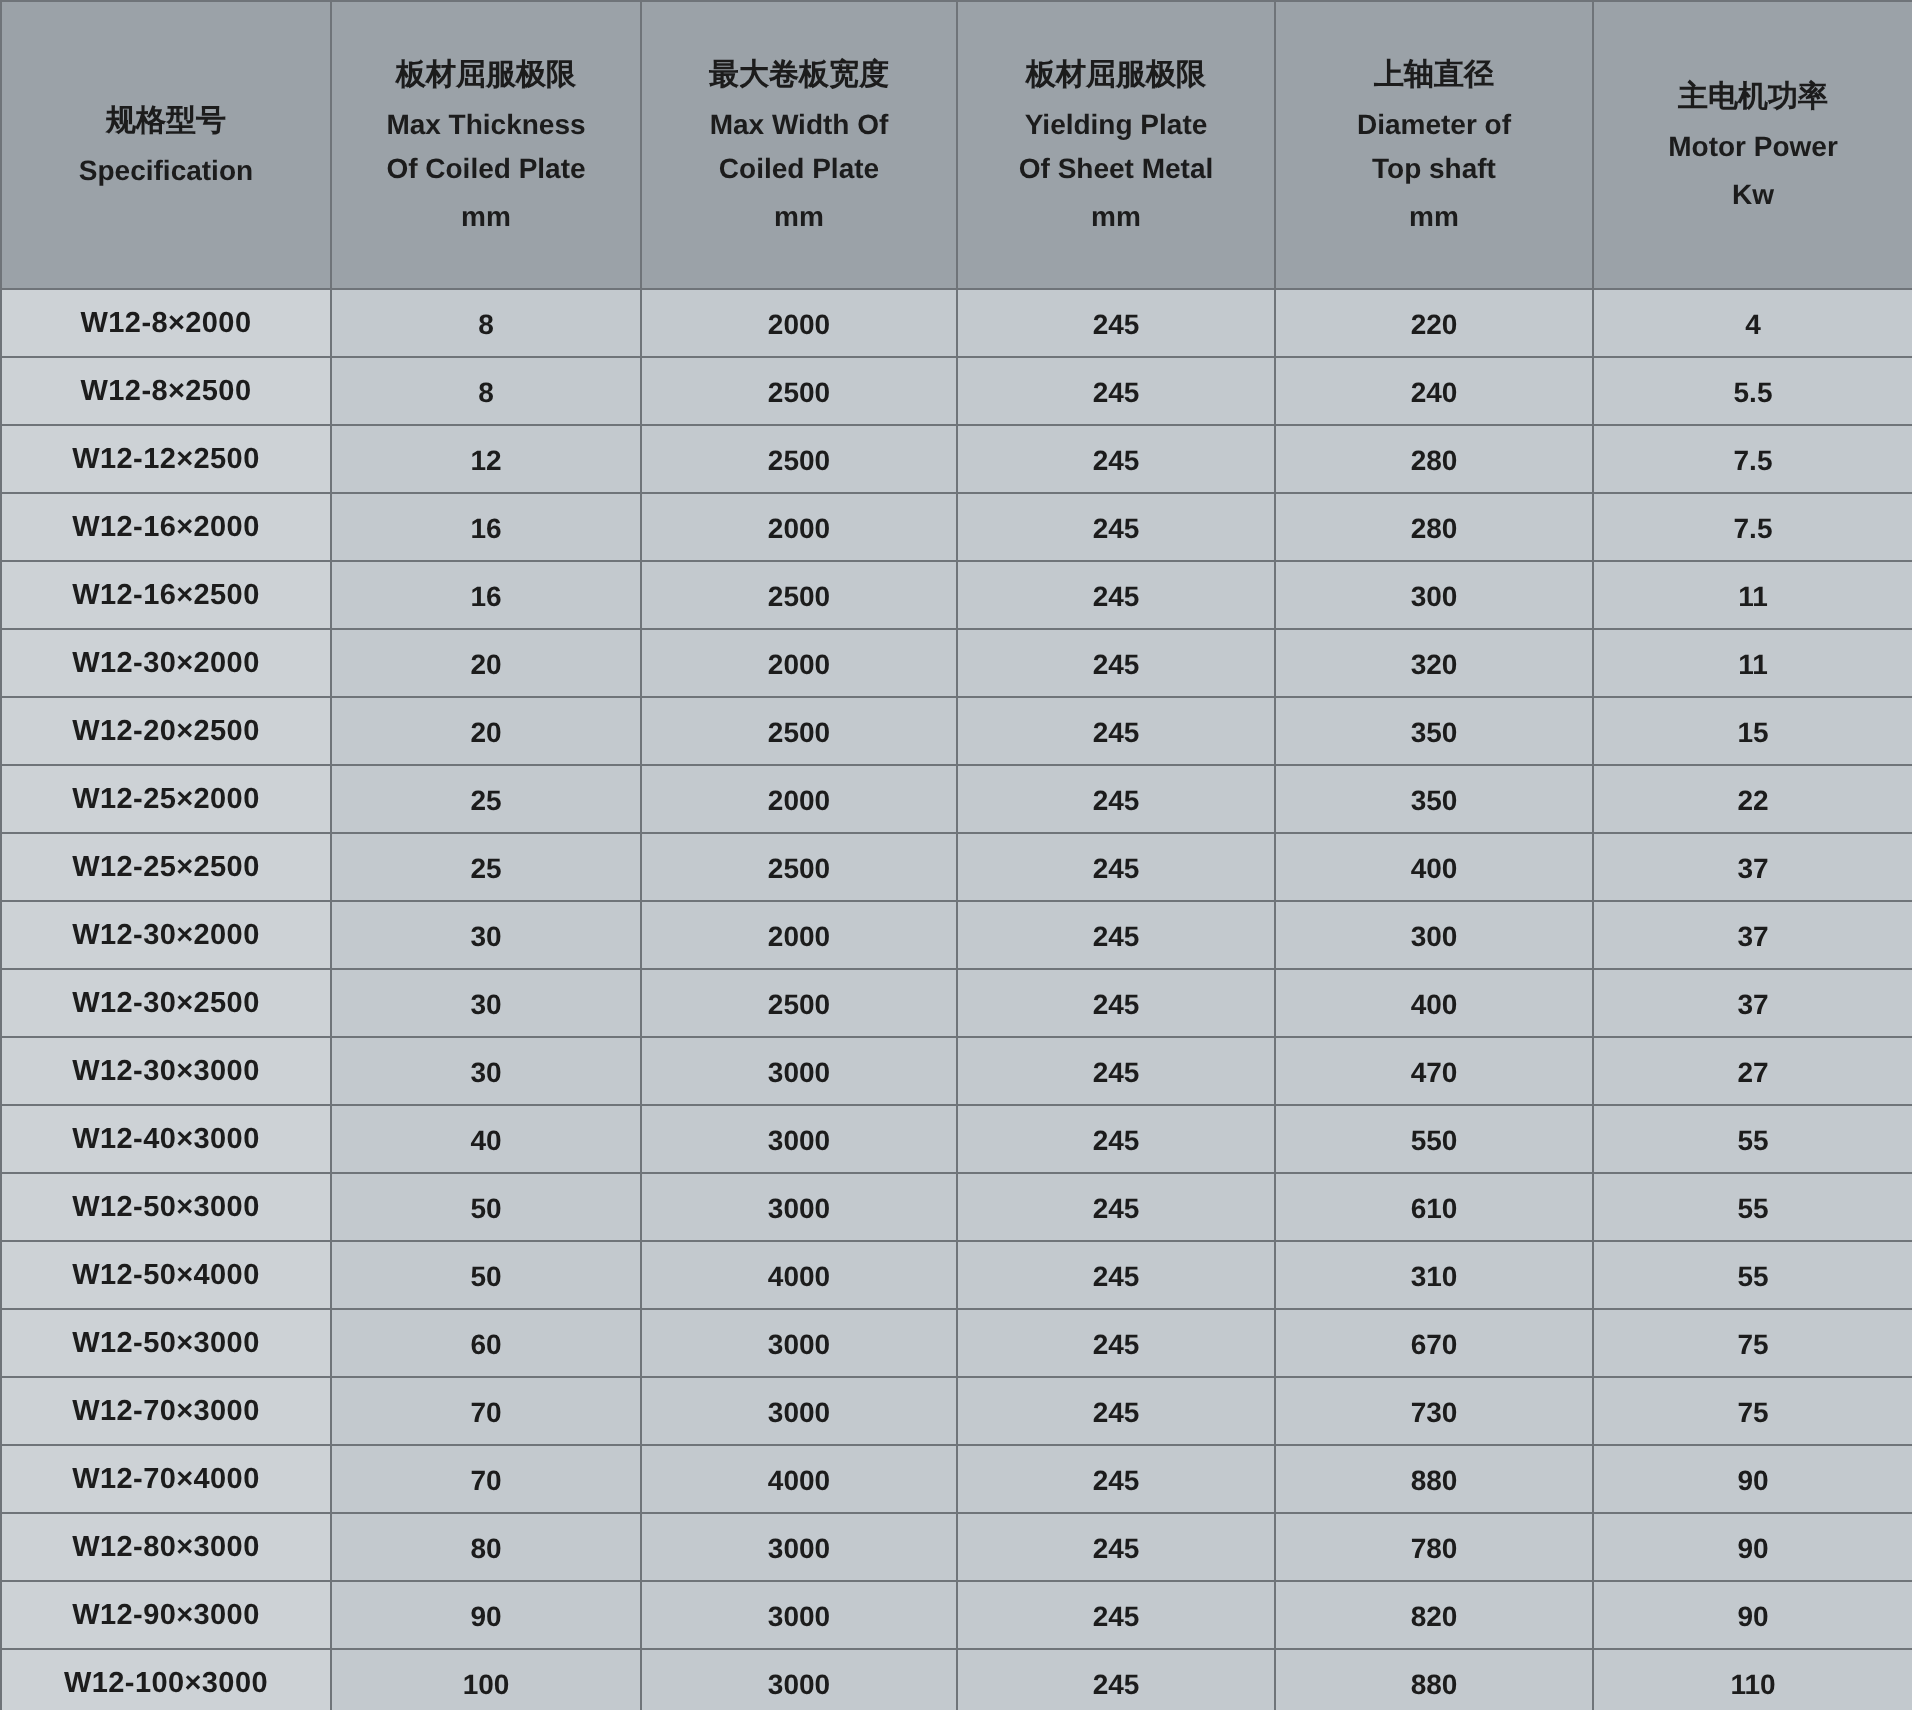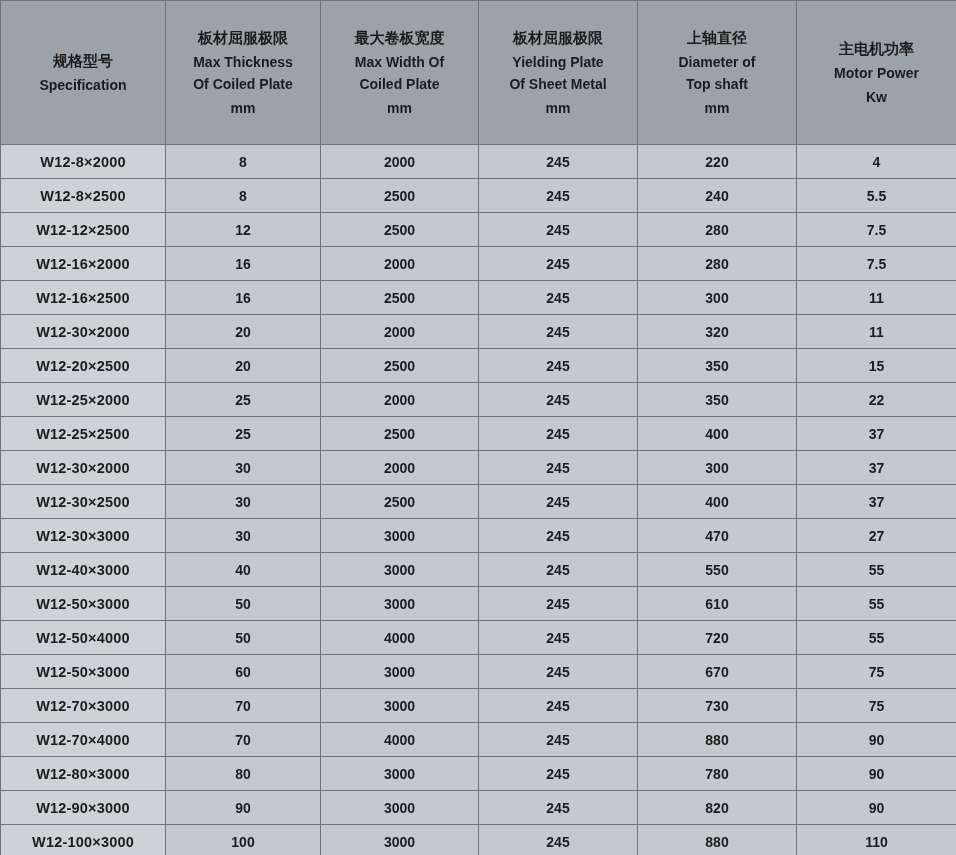--- a/index.html
+++ b/index.html
@@ -257,21 +257,21 @@
           <td>3000</td>
           <td>245</td>
           <td>610</td>
           <td>55</td>
         </tr>
         <tr>
           <td class="spec-cell">W12-50×4000</td>
           <td>50</td>
           <td>4000</td>
           <td>245</td>
-          <td>720</td>
+          <td>310</td>
           <td>55</td>
         </tr>
         <tr>
           <td class="spec-cell">W12-50×3000</td>
           <td>60</td>
           <td>3000</td>
           <td>245</td>
           <td>670</td>
           <td>75</td>
         </tr>

